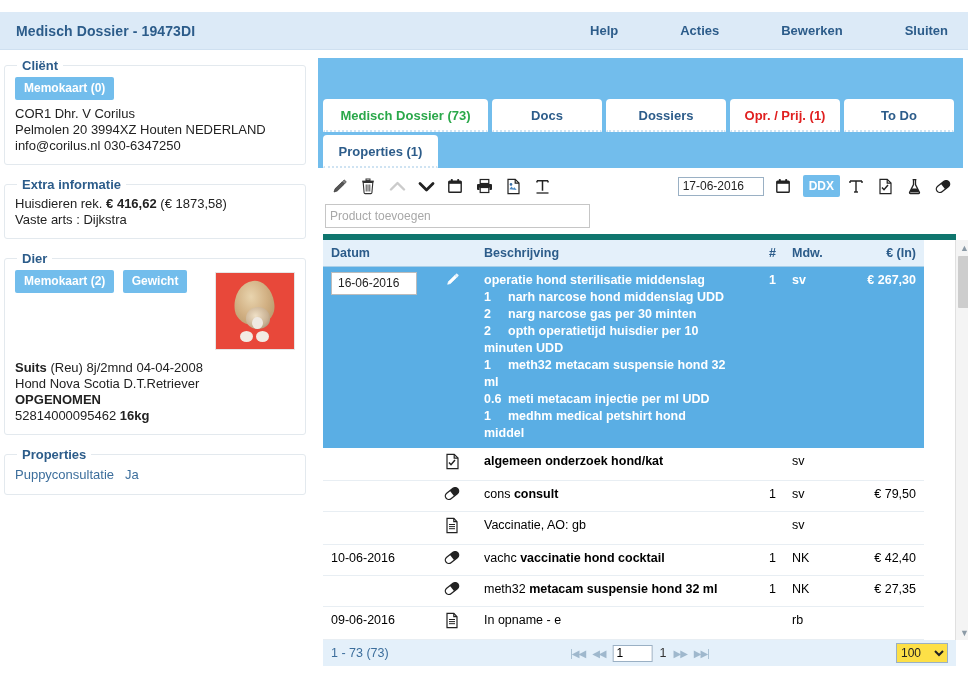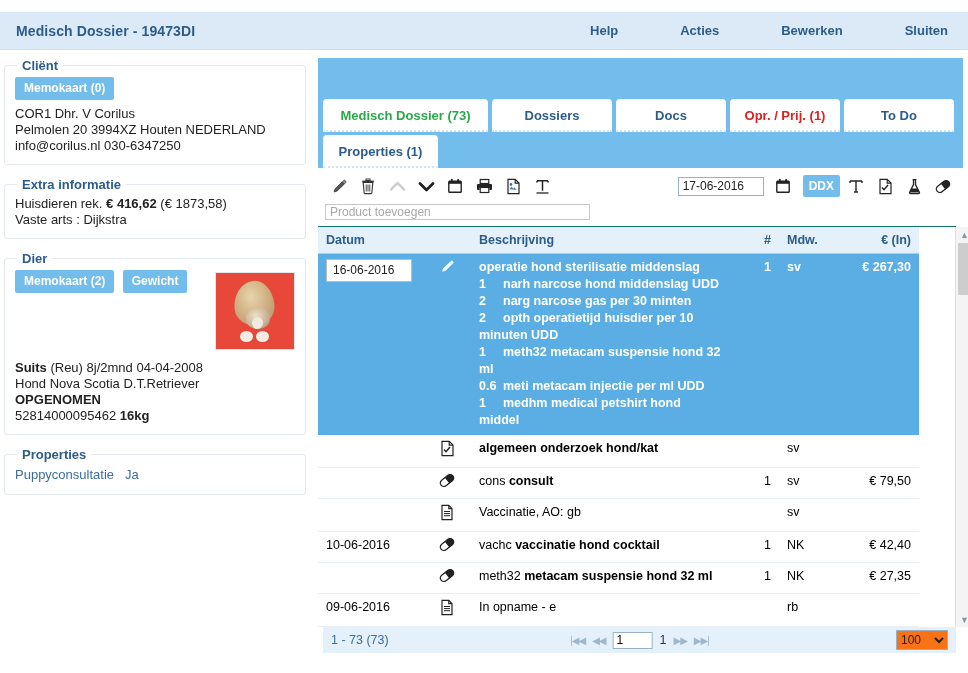--- a/index.html
+++ b/index.html
@@ -238,35 +238,36 @@
     border-radius: 2px;
     cursor: pointer;
     margin: 0 3px 0 4px;
     user-select: none;
   }
 
   
   .product-row { padding: 2px 0 6px 7px; }
   .product-input {
     width: 265px;
-    height: 16px;
+    height: 24px;
     border: 1px solid #c6c6c6;
     font-family: "Liberation Sans", sans-serif;
     font-size: 12px;
     padding: 0 4px;
     box-sizing: border-box;
     background: #fff;
     color: #222;
   }
   .product-input::placeholder { color: #a8a8a8; }
 
   
   .grid-wrap {
+    margin-left: 5px;
     margin-right: 7px;
-    border-top: 1px solid #0f766e;
+    border-top: 6px solid #0f766e;
     position: relative;
   }
   table.grid {
     border-collapse: collapse;
     width: 601px;
     table-layout: fixed;
   }
   table.grid th {
     background: #e4f0fa;
     color: #2c5c8a;
@@ -377,21 +378,21 @@
     padding: 0 3px;
     box-sizing: border-box;
   }
   .pager .oftotal { color: #333; }
   .pager .right { margin-left: auto; }
   .pager select {
     width: 52px; height: 20px;
     font-size: 12px;
     font-family: "Liberation Sans", sans-serif;
     border: 1px solid #9ab0c4;
-    background: #f97316;
+    background: #fde047;
     color: #222;
   }
 </style>
 </head>
 <body>
 
 <div class="titlebar">
   <div class="title">Medisch Dossier - 19473DI</div>
   <div class="menu">
     <a>Help</a>
@@ -463,22 +464,22 @@
       </div>
     </fieldset>
 
   </div>
 
   <div class="right-col">
 
     <div class="tabstrip">
       <div class="tabrow">
         <div class="tab w1 active">Medisch Dossier (73)</div>
+        <div class="tab w3">Docs</div>
         <div class="tab w2">Dossiers</div>
-        <div class="tab w3">Docs</div>
         <div class="tab w4 alert">Opr. / Prij. (1)</div>
         <div class="tab w5">To Do</div>
       </div>
       <div class="tabrow second">
         <div class="tab sub">Properties (1)</div>
       </div>
     </div>
 
     <div class="toolbar">
       <span class="ticon">

